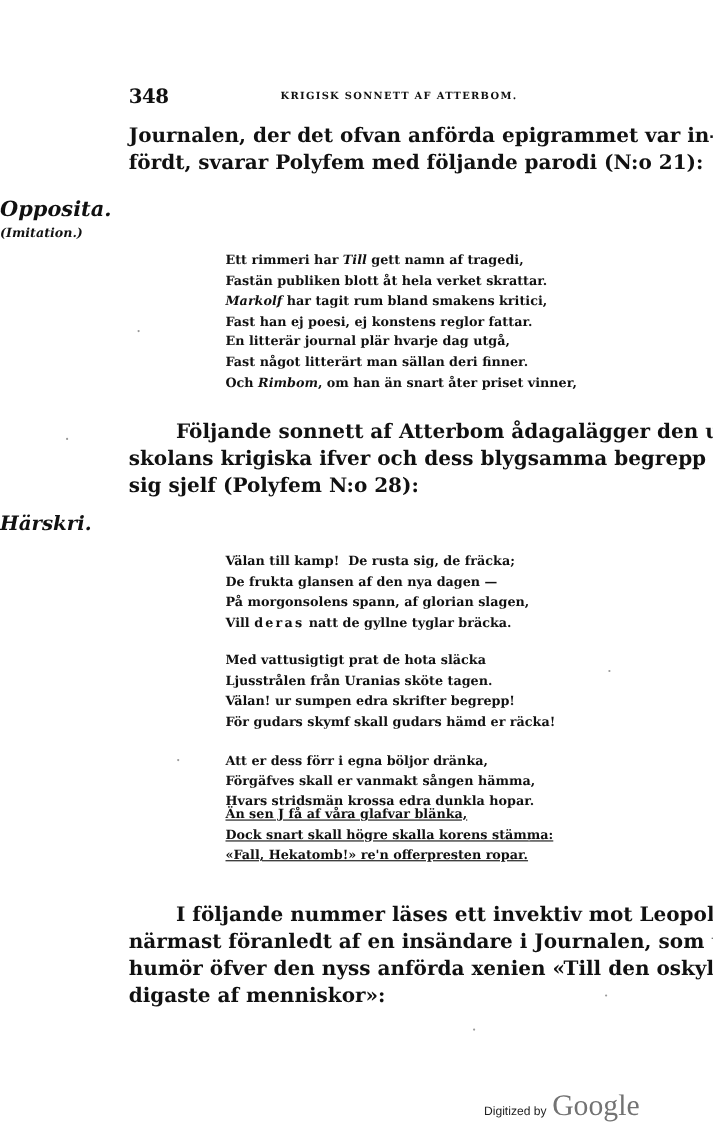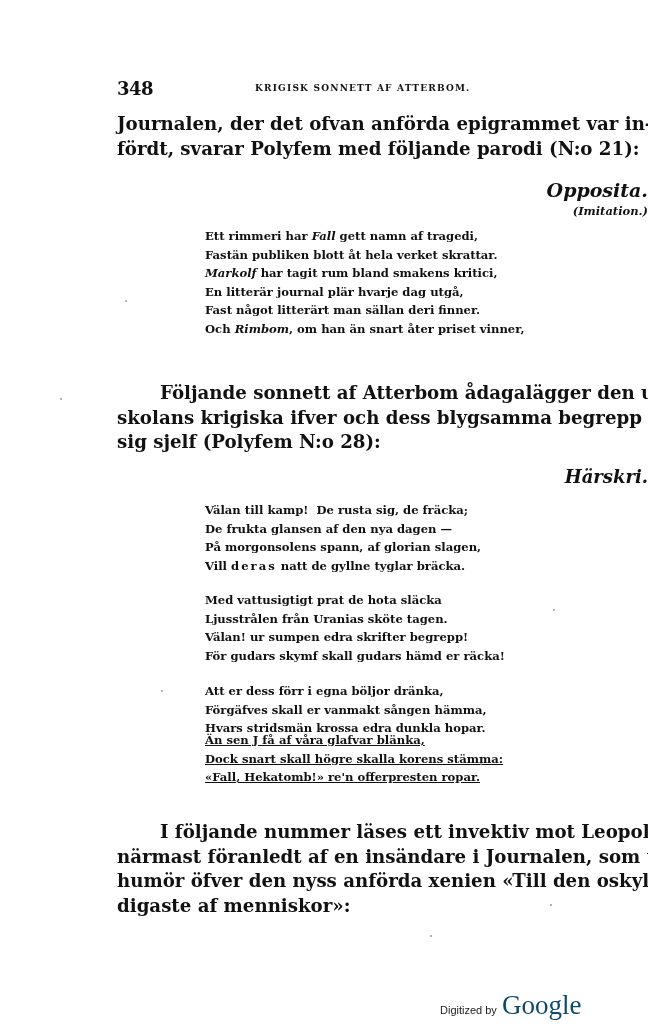--- a/index.html
+++ b/index.html
@@ -7,48 +7,49 @@
       width:648px; height:1032px; background:#ffffff; position:relative; overflow:hidden;
       font-family:"DejaVu Serif", "Liberation Serif", serif; color:#111;
     }
     .abs { position:absolute; white-space:nowrap; }
     .page-num { left:117px; top:78px; font-size:18px; font-weight:bold; letter-spacing:-0.5px; }
     .running-head { left:255px; top:83px; font-size:9px; font-weight:bold; letter-spacing:1.2px; }
     .prose { position:absolute; left:117px; width:483px; font-size:18.2px; font-weight:bold; line-height:24.5px; }
     .prose .ln { display:block; text-align:justify; text-align-last:justify; white-space:nowrap; height:24.5px; }
     .prose .ln.last { text-align-last:left; }
     .prose .ln.indent { padding-left:43px; }
-    .title { position:absolute; left:0; width:648px; text-align:right; font-style:italic; font-weight:bold; }
+    .title { position:absolute; left:0; width:648px; text-align:left; font-style:italic; font-weight:bold; }
     .poem { position:absolute; left:205px; font-size:11.6px; font-weight:bold; line-height:18.6px; white-space:nowrap; font-family:"DejaVu Serif", serif; }
     .poem .ln { display:block; height:18.6px; }
     .poem i { font-style:italic; }
     .spaced { letter-spacing:2px; }
     .gdigi { position:absolute; left:428px; top:990px; white-space:nowrap; }
     .gdigi .small { font-family:"Liberation Sans", sans-serif; font-size:11px; color:#222;padding-left:12px; }
-    .gdigi .big { font-family:"Liberation Serif", serif; font-size:27px; color:#0c4a6e; }
+    .gdigi .big { font-family:"Liberation Serif", serif; font-size:27px; color:#737373; }
     .speck { position:absolute; width:2px; height:2px; background:#999; border-radius:1px; }
   </style>
 </head>
 <body>
 
 <div class="abs page-num">348</div>
 <div class="abs running-head">KRIGISK SONNETT AF ATTERBOM.</div>
 
 <div class="prose" style="top:112px;">
   <span class="ln">Journalen, der det ofvan anförda epigrammet var in-</span>
   <span class="ln">fördt, svarar Polyfem med följande parodi (N:o 21):</span>
 </div>
 
 <div class="title" style="top:179px; font-size:19px;">Opposita.</div>
 <div class="title" style="top:204px; font-size:11.5px;">(Imitation.)</div>
 
 <div class="poem" style="top:227px;">
-  <span class="ln"><span>Ett rimmeri har </span><i>Fall</i><span> gett namn af tragedi,</span></span>
+  <span class="ln"><span>Ett rimmeri har </span><i>Till</i><span> gett namn af tragedi,</span></span>
   <span class="ln"><span>Fastän publiken blott åt hela verket skrattar.</span></span>
   <span class="ln"><i>Markolf</i><span> har tagit rum bland smakens kritici,</span></span>
+  <span class="ln"><span>Fast han ej poesi, ej konstens reglor fattar.</span></span>
   <span class="ln"><span>En litterär journal plär hvarje dag utgå,</span></span>
   <span class="ln"><span>Fast något litterärt man sällan deri finner.</span></span>
   <span class="ln"><span>Och </span><i>Rimbom</i><span>, om han än snart åter priset vinner,</span></span>
 </div>
 
 <div class="prose" style="top:381px;">
   <span class="ln indent">Följande sonnett af Atterbom ådagalägger den unga</span>
   <span class="ln">skolans krigiska ifver och dess blygsamma begrepp om</span>
   <span class="ln last">sig sjelf (Polyfem N:o 28):</span>
 </div>

